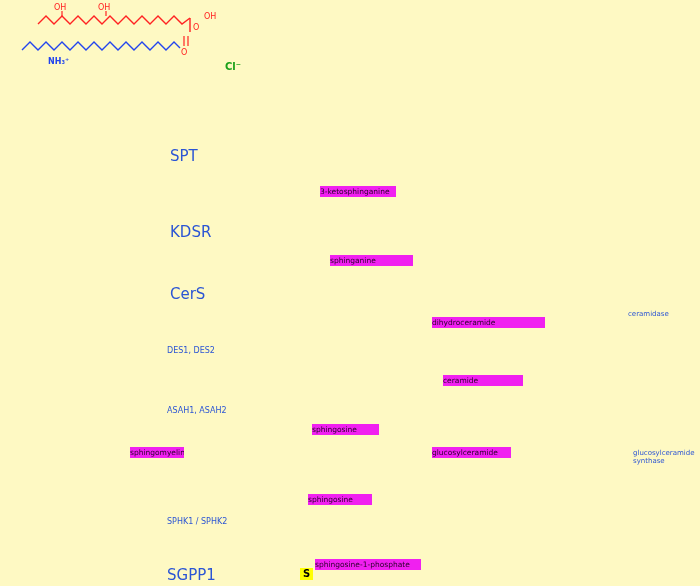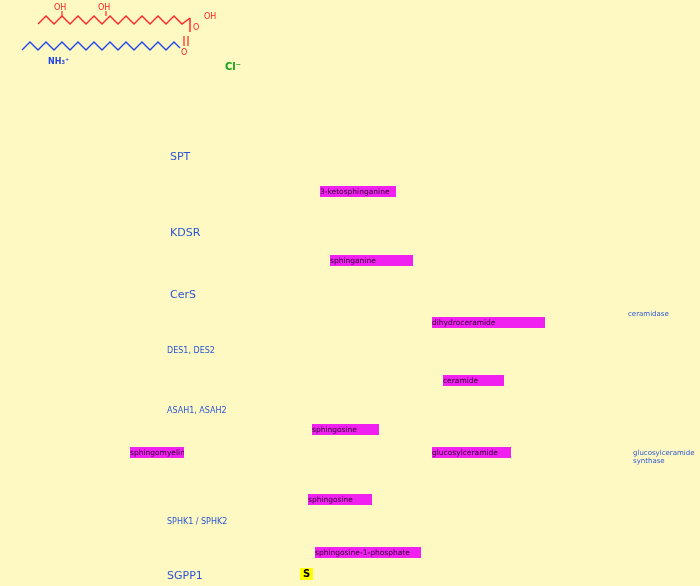--- a/index.html
+++ b/index.html
@@ -6,21 +6,21 @@
   #canvas{
     position:relative;
     width:700px;height:586px;
     background:#fef9c3;
     overflow:hidden;
     font-family:"DejaVu Sans", sans-serif;
   }
   .abs{position:absolute;}
   .enzyme{
     color:#2b55d4;
-    font-size:11px;
+    font-size:15px;
     line-height:11px;
     white-space:nowrap;
     cursor:pointer;
   }
   .compound{
     background:#f020f0;
     color:#2a002a;
     font-size:7.5px;
     line-height:11px;
     height:11px;
@@ -76,26 +76,26 @@
   <div class="abs enzyme" style="left:170px;top:227px;">KDSR</div>
   <div class="abs enzyme" style="left:170px;top:289px;">CerS</div>
   <div class="abs enzyme" style="left:167px;top:345px;font-size:8px;">DES1, DES2</div>
   <div class="abs enzyme" style="left:167px;top:405px;font-size:8px;">ASAH1, ASAH2</div>
   <div class="abs enzyme" style="left:167px;top:516px;font-size:8px;">SPHK1 / SPHK2</div>
   <div class="abs enzyme" style="left:167px;top:570px;">SGPP1</div>
 
   <div class="abs compound" style="left:320px;top:186px;width:76px;">3-ketosphinganine</div>
   <div class="abs compound" style="left:330px;top:255px;width:83px;">sphinganine</div>
   <div class="abs compound" style="left:432px;top:317px;width:113px;">dihydroceramide</div>
-  <div class="abs compound" style="left:443px;top:375px;width:61px;">ceramide</div>
+  <div class="abs compound" style="left:443px;top:375px;width:80px;">ceramide</div>
   <div class="abs compound" style="left:312px;top:424px;width:67px;">sphingosine</div>
   <div class="abs compound" style="left:130px;top:447px;width:54px;">sphingomyelin</div>
   <div class="abs compound" style="left:432px;top:447px;width:79px;">glucosylceramide</div>
   <div class="abs compound" style="left:308px;top:494px;width:64px;">sphingosine</div>
-  <div class="abs compound" style="left:315px;top:547px;width:106px;">sphingosine-1-phosphate</div>
+  <div class="abs compound" style="left:315px;top:559px;width:106px;">sphingosine-1-phosphate</div>
 
   <div class="abs sidenote" style="left:628px;top:310px;">ceramidase</div>
   <div class="abs sidenote" style="left:633px;top:449px;">
     <div>glucosylceramide</div>
     <div>synthase</div>
   </div>
 
   <span class="abs find-hl" style="left:300px;top:568px;">S</span>
 
 </div>

